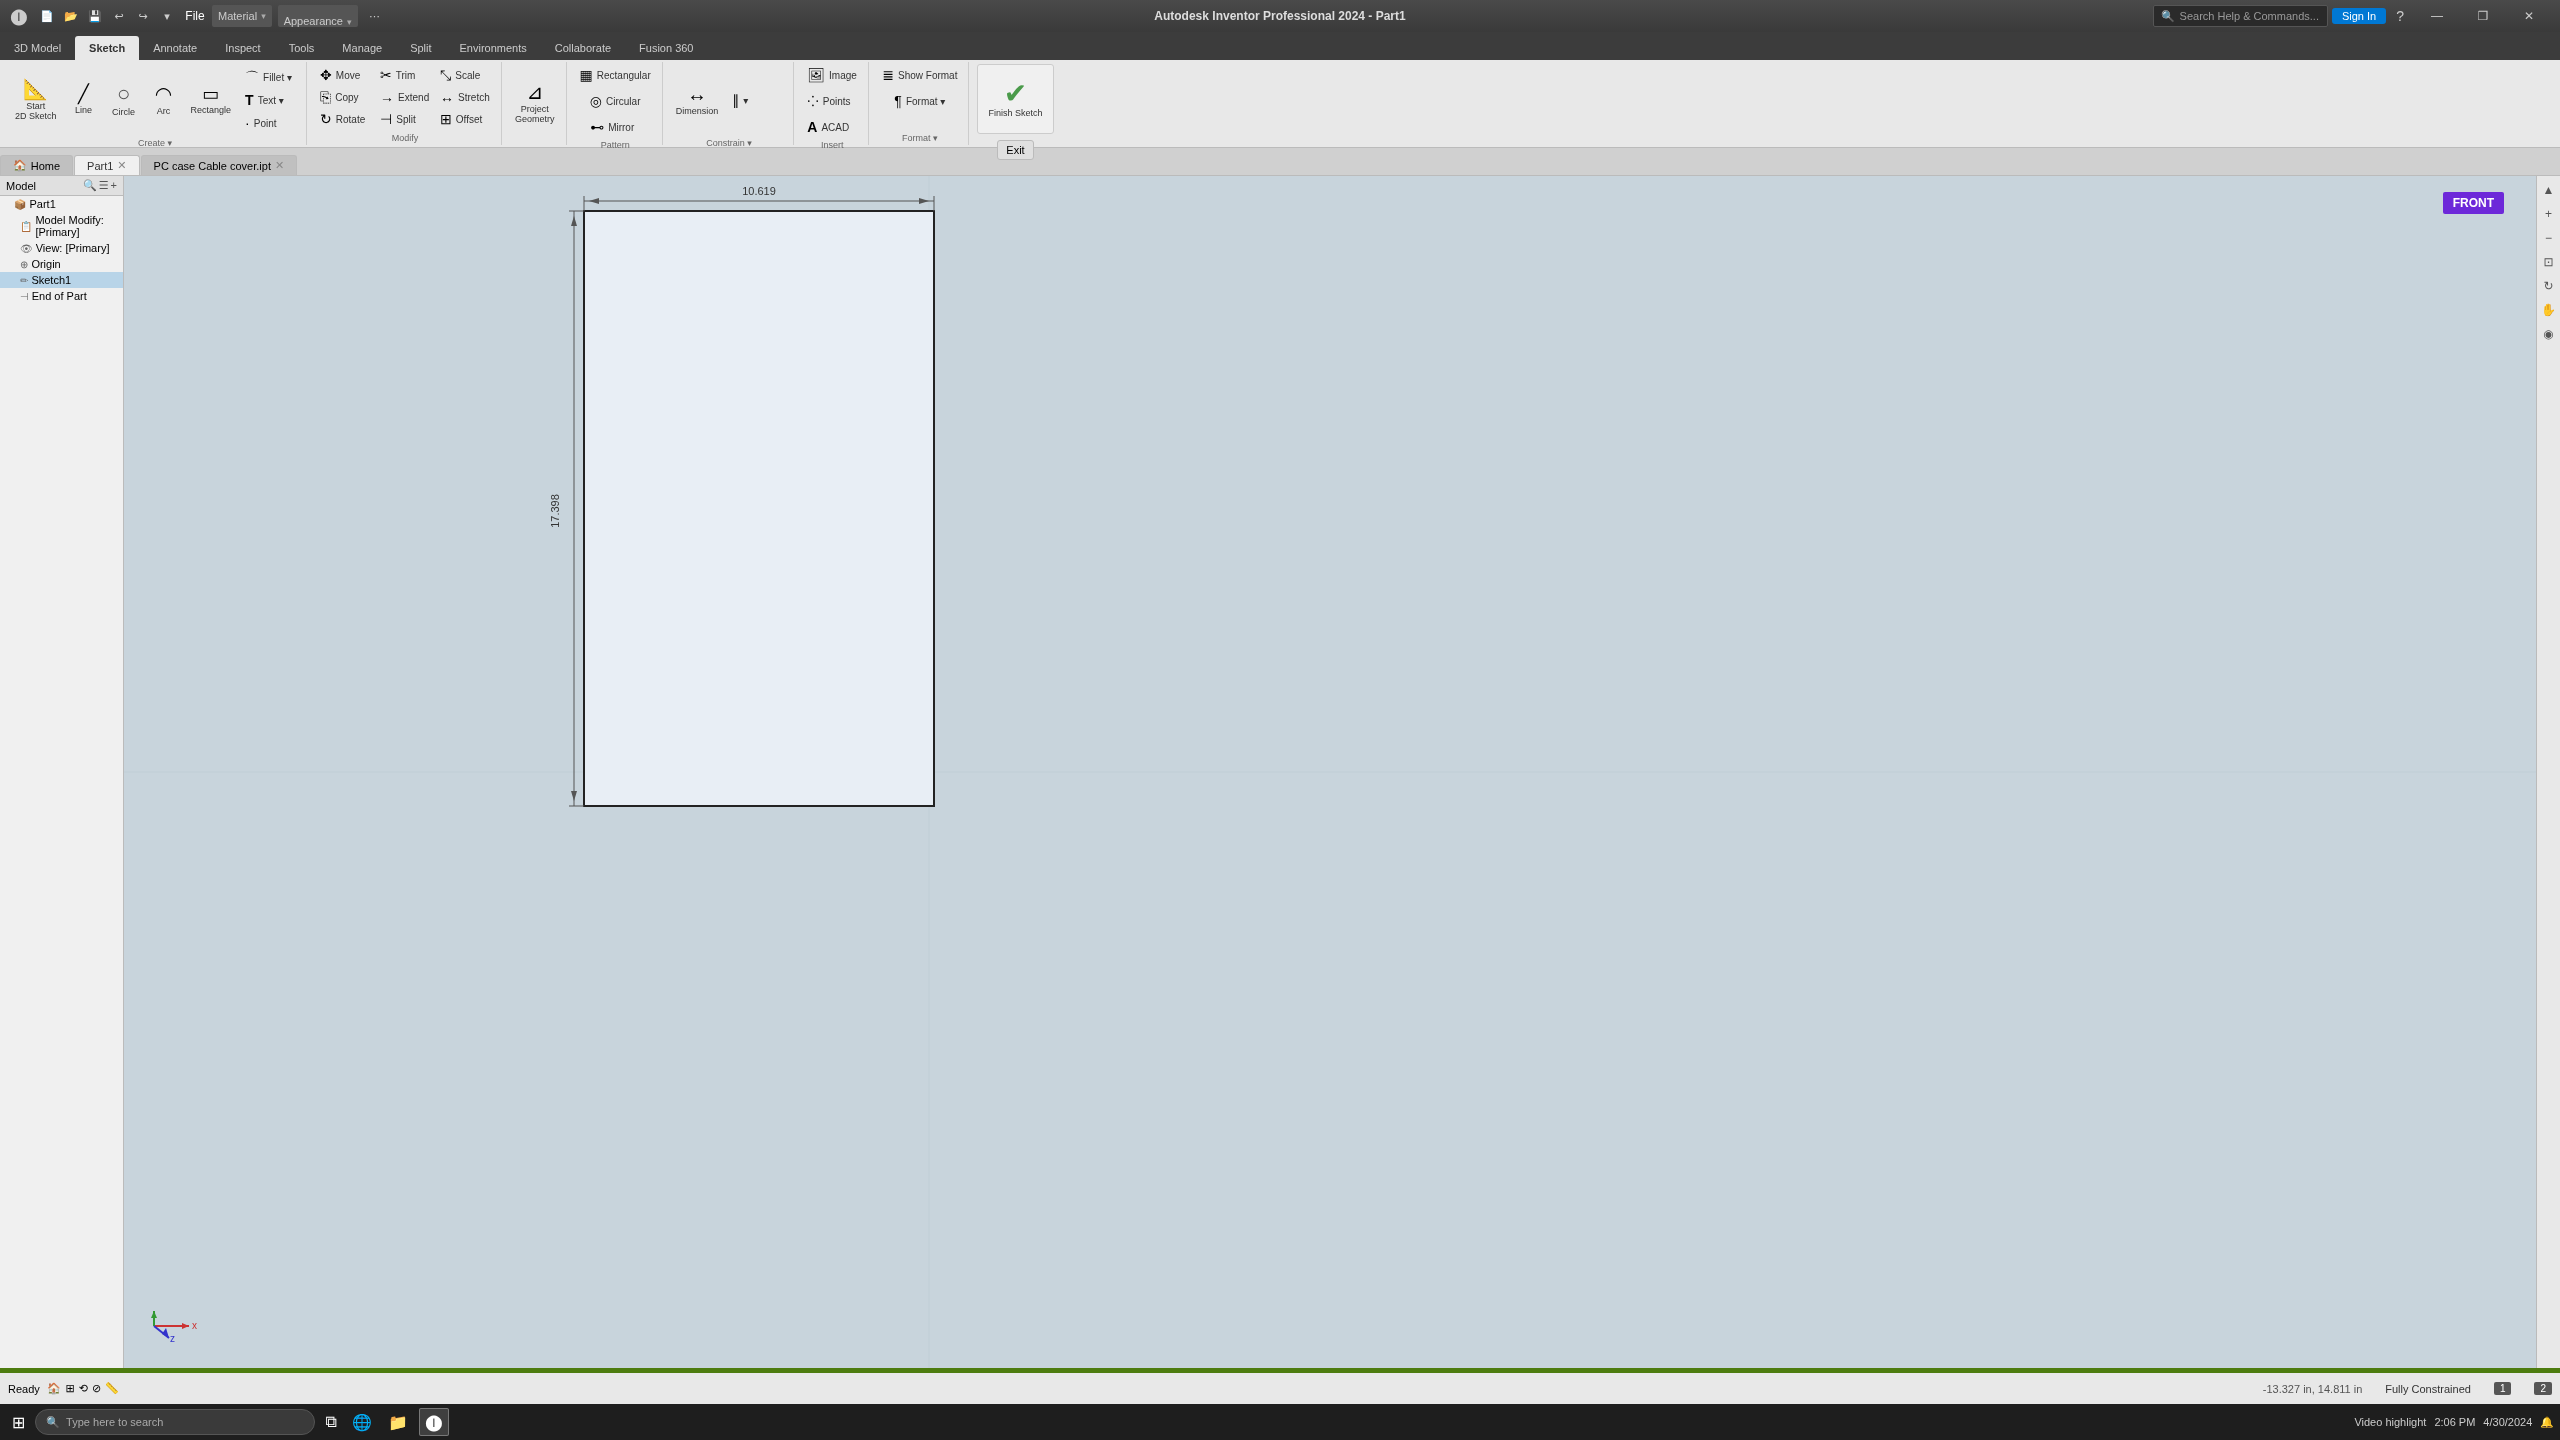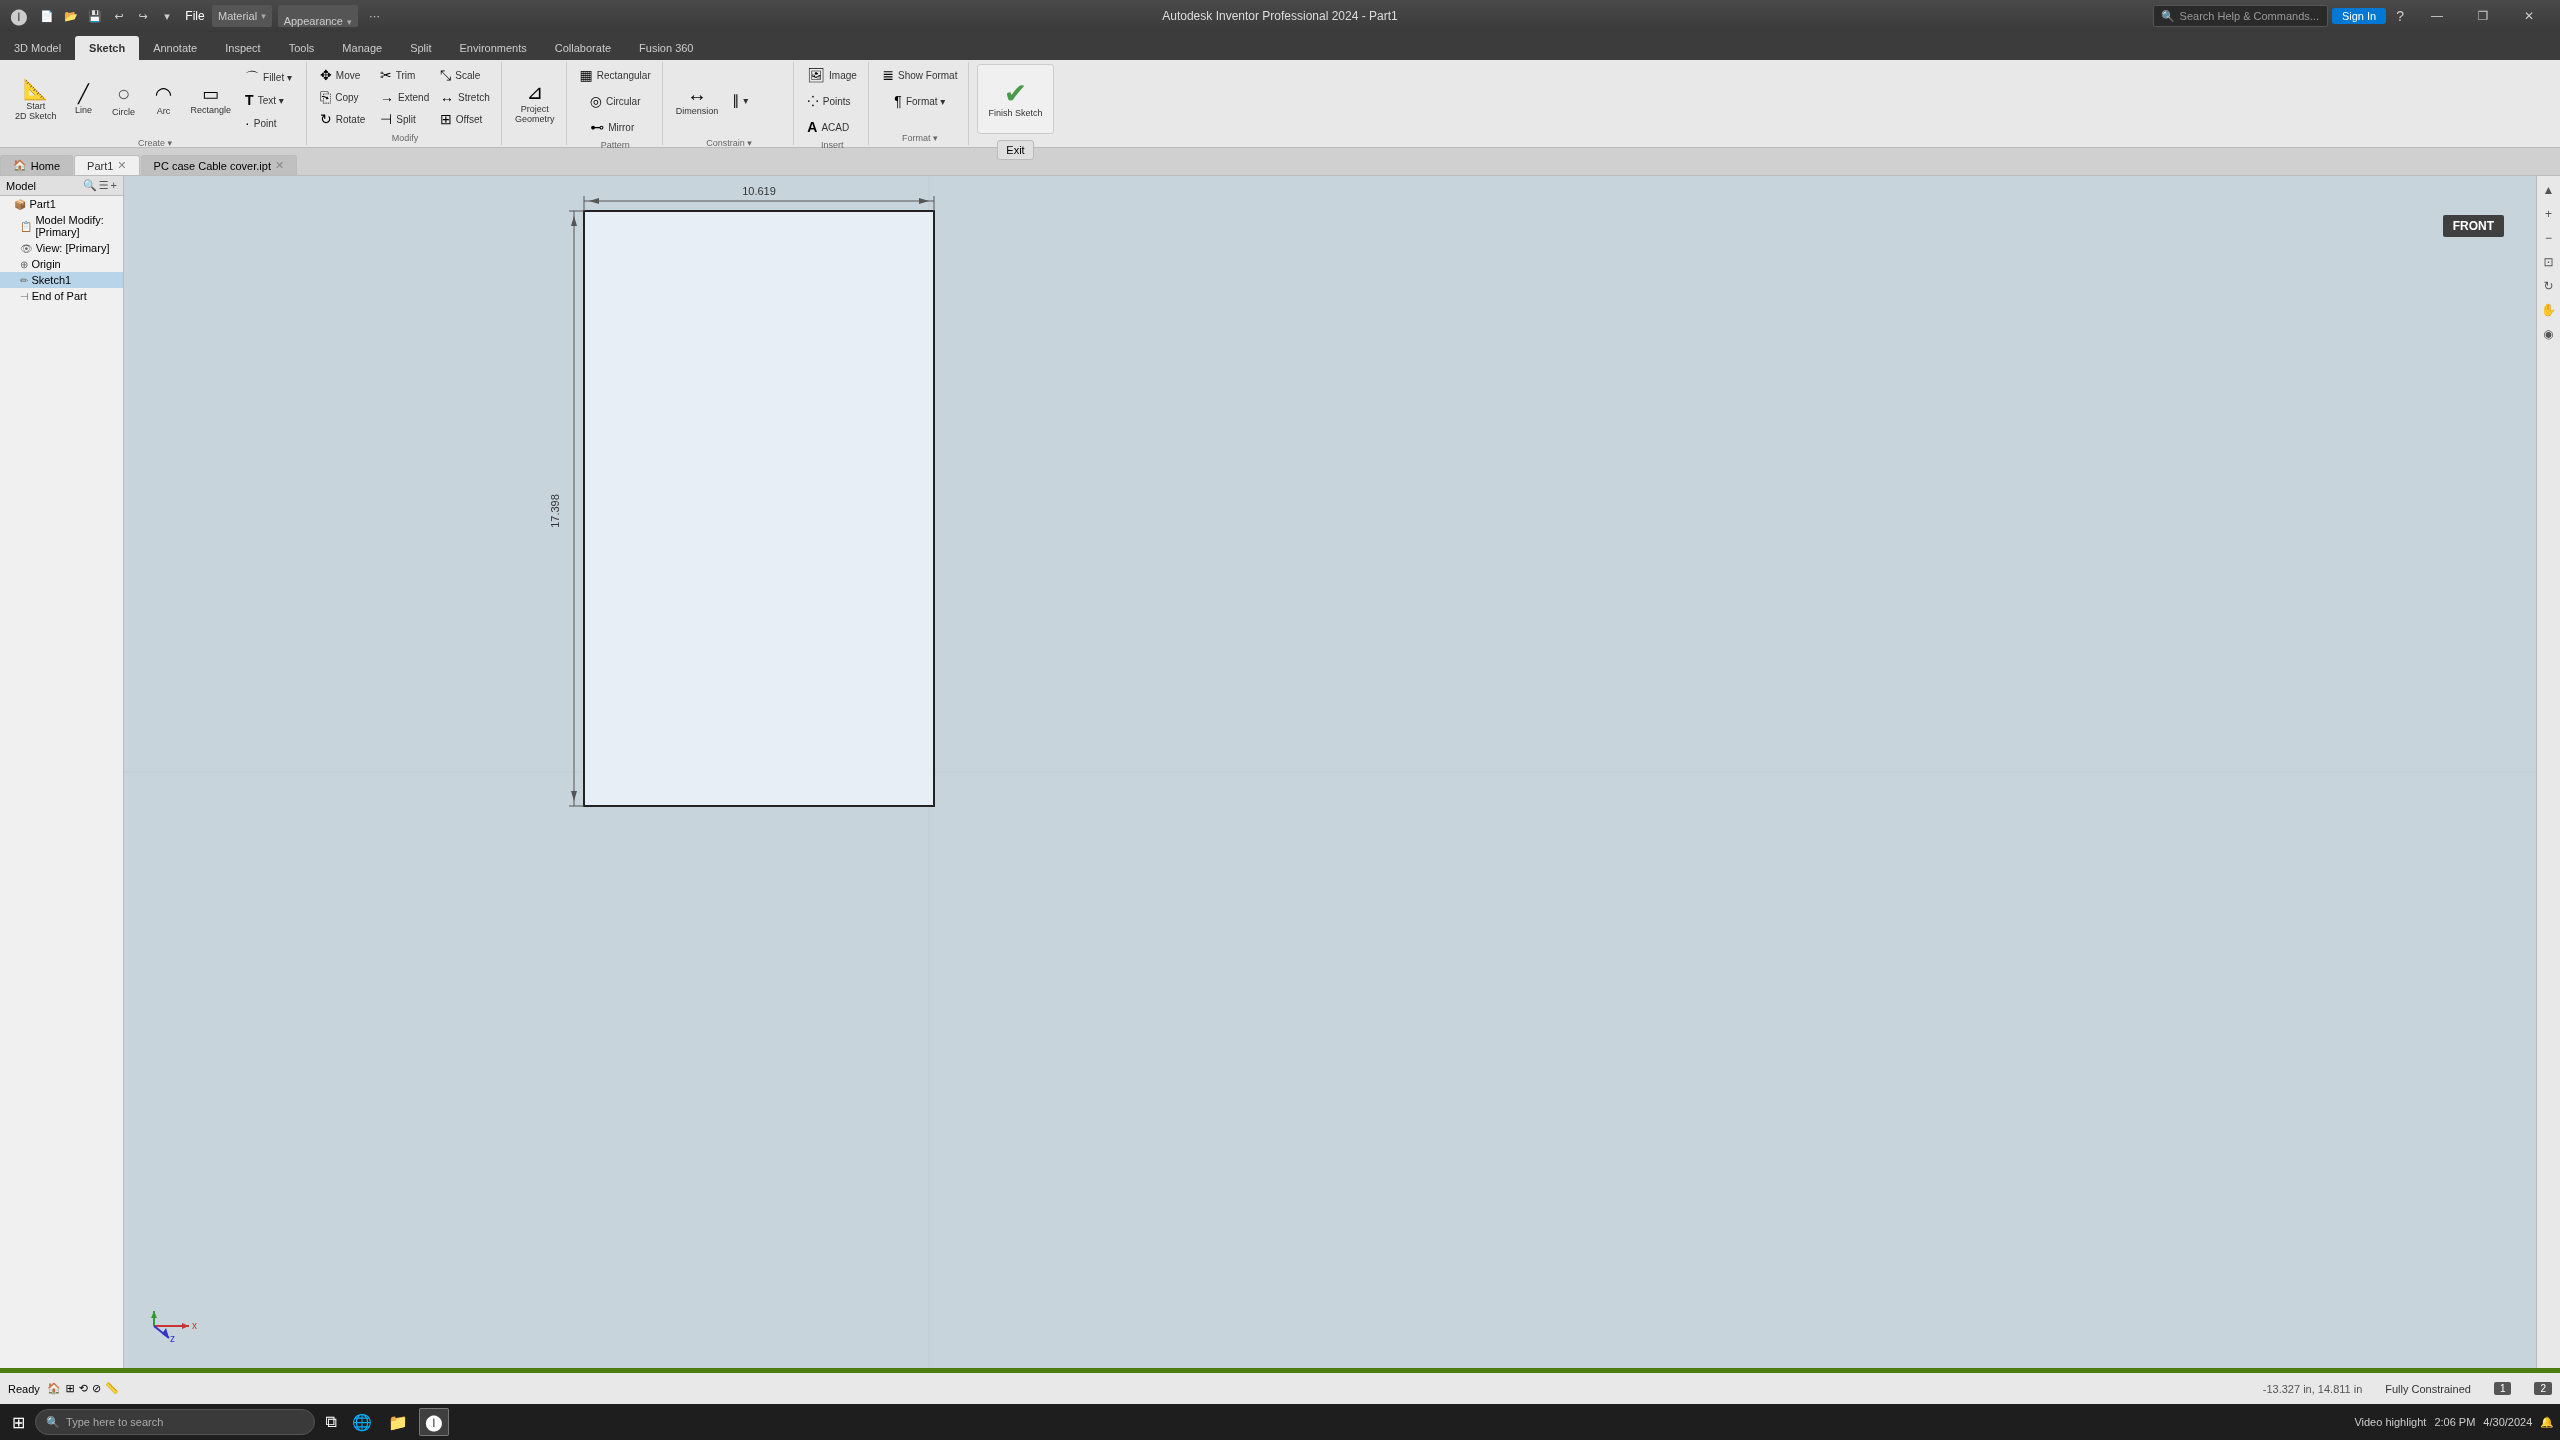--- a/index.html
+++ b/index.html
@@ -9,21 +9,21 @@
     #title-bar {
       height: 32px;
       background: linear-gradient(to bottom, #4a4a4a, #3a3a3a);
       display: flex;
       align-items: center;
       justify-content: space-between;
       padding: 0 8px;
       color: #fff;
     }
     #title-bar .left { display: flex; align-items: center; gap: 6px; }
-    #title-bar .title { font-size: 12px; color: #ddd; flex: 1; text-align: right; position: absolute; left: 50%; transform: translateX(-50%); }
+    #title-bar .title { font-size: 12px; color: #ddd; flex: 1; text-align: right; position: absolute; left: 50%; transform: translateX(-50%); font-weight: bold; }
     #title-bar .right { display: flex; align-items: center; gap: 4px; margin-left: auto; }
 
     
     #quick-access {
       display: flex; align-items: center; gap: 2px;
     }
     .qa-btn { width: 22px; height: 22px; display: flex; align-items: center; justify-content: center; color: #ccc; cursor: pointer; font-size: 11px; border-radius: 2px; }
 
     
     #tab-bar {
@@ -262,27 +262,26 @@
       display: flex; align-items: center; gap: 4px;
     }
     .doc-tab.active { background: #f0f0f0; color: #333; }
     .doc-tab-close { font-size: 11px; color: #888; cursor: pointer; }
 
     
     .front-label {
       position: absolute;
       top: 16px;
       right: 32px;
-      background: #404040;
+      background: #6d28d9;
       color: #fff;
       padding: 4px 10px;
       font-size: 12px;
       font-weight: bold;
       border-radius: 2px;
-      margin-top: 23px;
     }
 
     
     .axes-overlay {
       position: absolute;
       bottom: 20px;
       left: 20px;
     }
 
     

